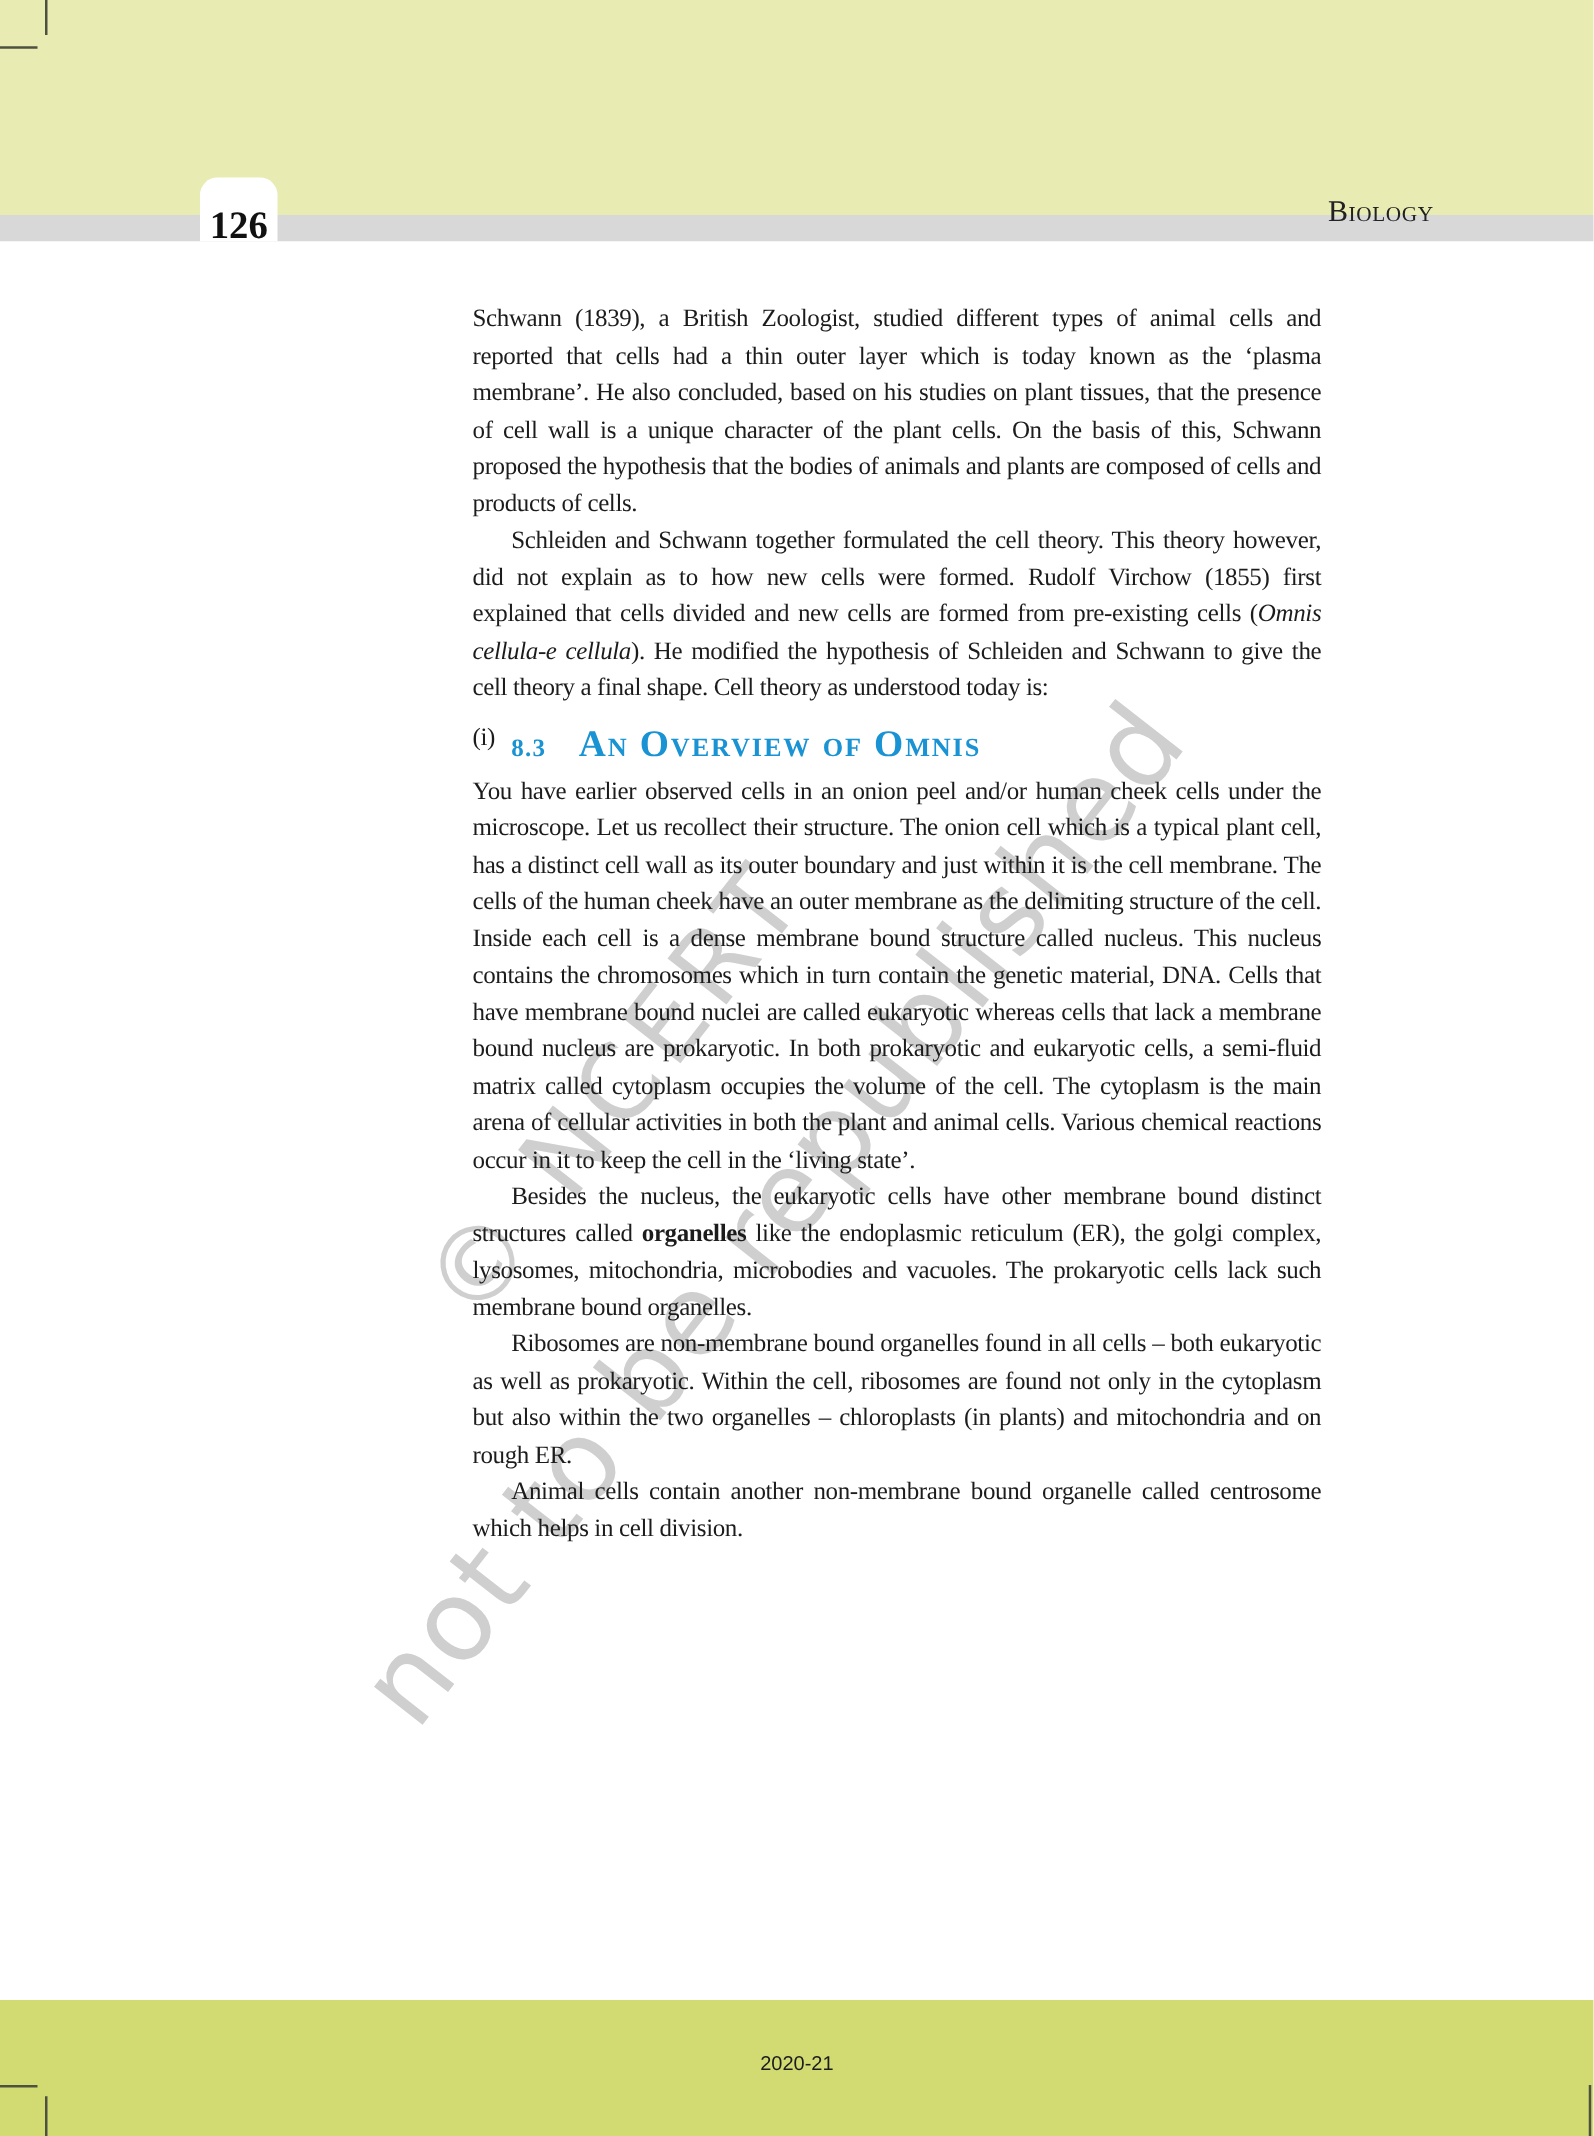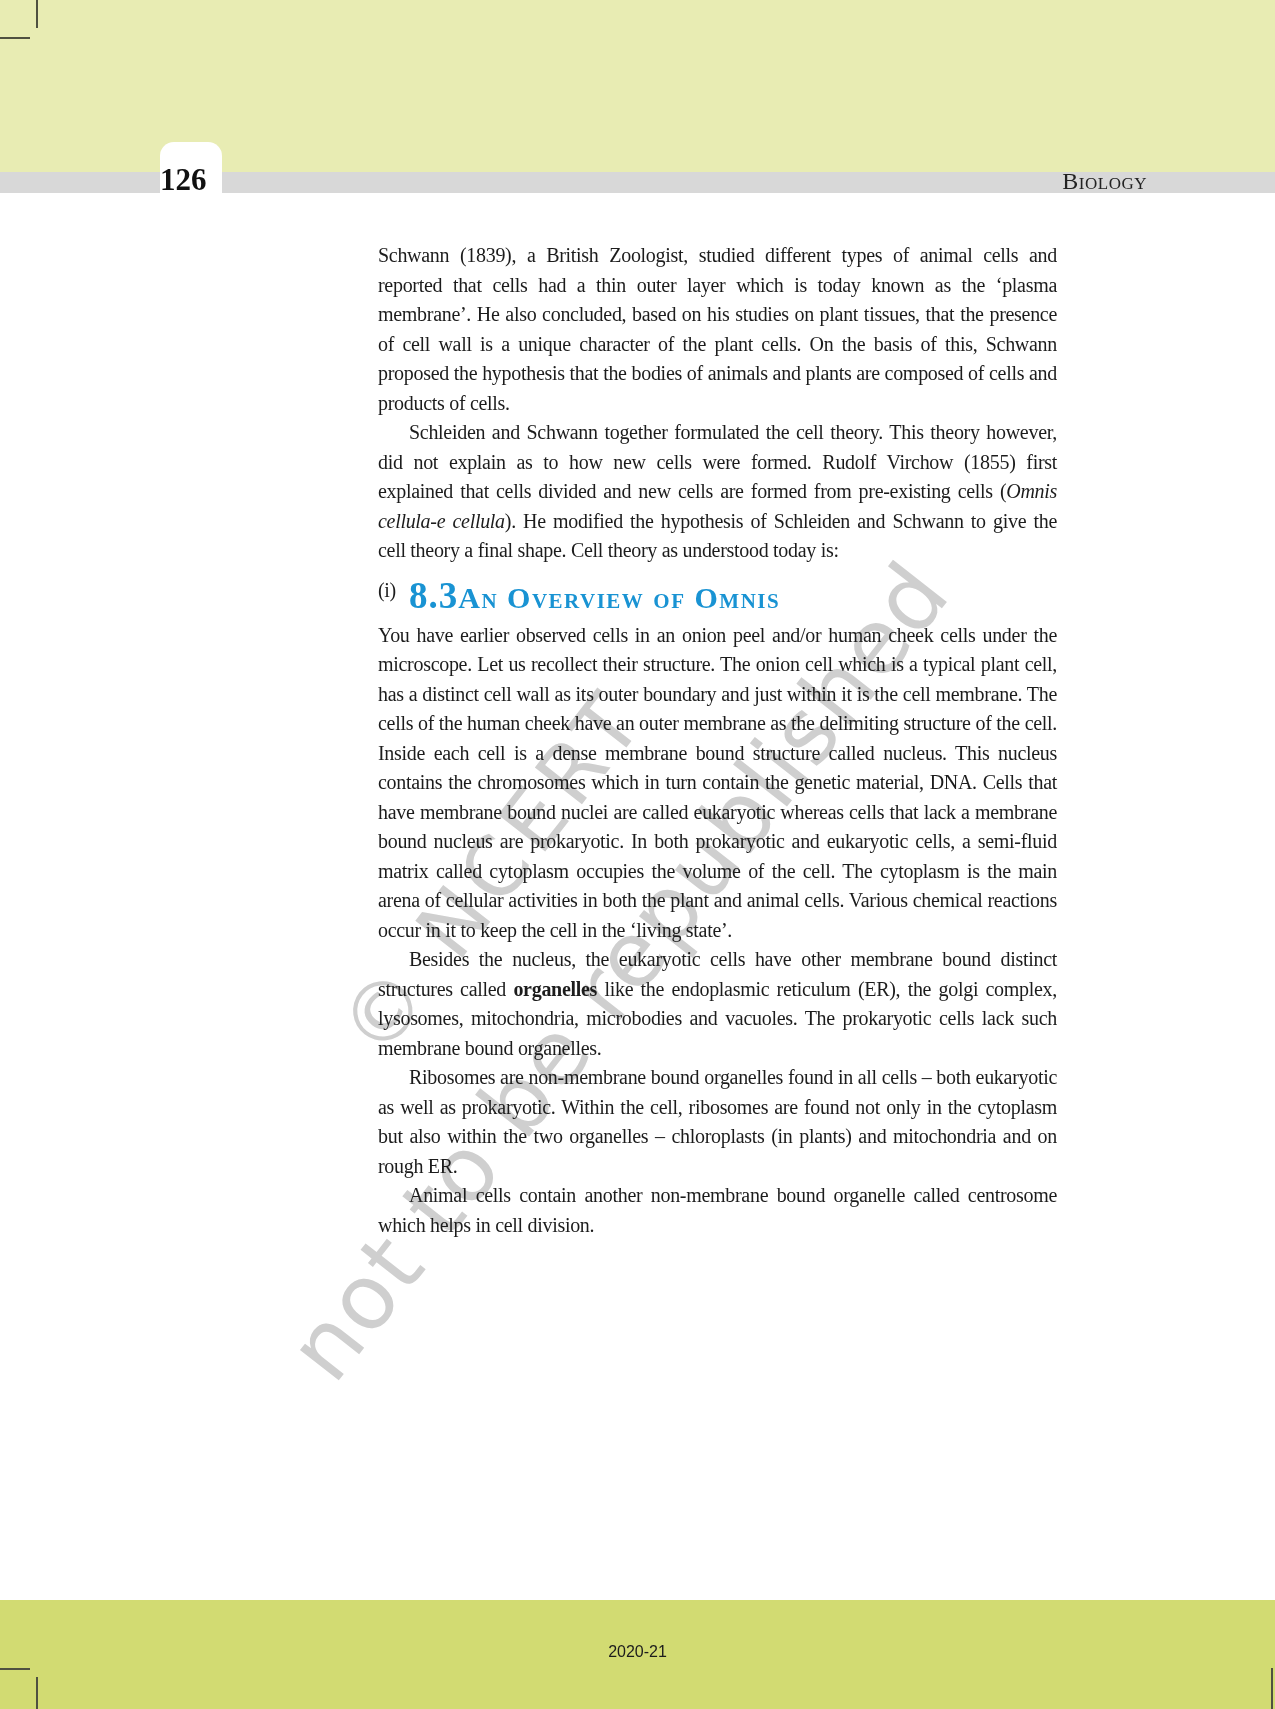--- a/index.html
+++ b/index.html
@@ -21,25 +21,25 @@
   .mark-bl-v { left:36px; top:1677px; width:2px;  height:32px; }
   .mark-br-v { left:1271px; top:1668px; width:2px; height:41px; }
 
   
   .header-bar { position:absolute; left:0; top:172px; width:100%; height:21px; background:#d8d8d8; }
   .page-tab {
     position:absolute; left:160px; top:142px; width:62px; height:51px;
     background:#ffffff; border-radius:14px 14px 0 0;
   }
   .page-num {
-    position:absolute; left:0; bottom:-1px; width:100%; text-align:left;
+    position:absolute; left:0; bottom:-1px; width:100%; text-align:center;
     font-size:31px; font-weight:bold; color:#111; line-height:28px;
   }
   .running-head {
-    position:absolute; top:169px; right:128px; height:24px; line-height:24px;
+    position:absolute; top:158px; right:128px; height:24px; line-height:24px;
     font-variant:small-caps; font-size:24px; letter-spacing:0.5px; color:#222;
   }
 
   
   .watermark {
     position:absolute; left:0; top:765px; width:1120px; z-index:0;
     transform:rotate(-52deg); transform-origin:50% 50%;
     text-align:center; color:#cfcfcf; pointer-events:none;
     font-family:"DejaVu Sans", sans-serif; white-space:nowrap;
   }
@@ -59,21 +59,21 @@
 
   .list-row { position:relative; padding-left:42px; text-align:justify; }
   .list-row.first  { margin-top:10px; }
   .list-row.second { margin-top:12px; }
   .list-marker { position:absolute; left:0; top:0; }
 
   .section-heading {
     margin:26px 0 20px 0; line-height:40px;
     color:#1993d3; font-weight:bold; text-indent:0;
   }
-  .h-num   { font-size:37px; letter-spacing:1px; }
+  .h-num   { font-size:20px; margin-right:26px; letter-spacing:1px; }
   .h-title { font-size:30px; font-variant:small-caps; letter-spacing:1.5px; }
 
   
   .footer-year {
     position:absolute; left:0; top:1643px; width:100%; text-align:center;
     font-family:"Liberation Sans", sans-serif; font-size:16px; color:#1c1c1c;
     z-index:1;
   }
 </style>
 </head>

